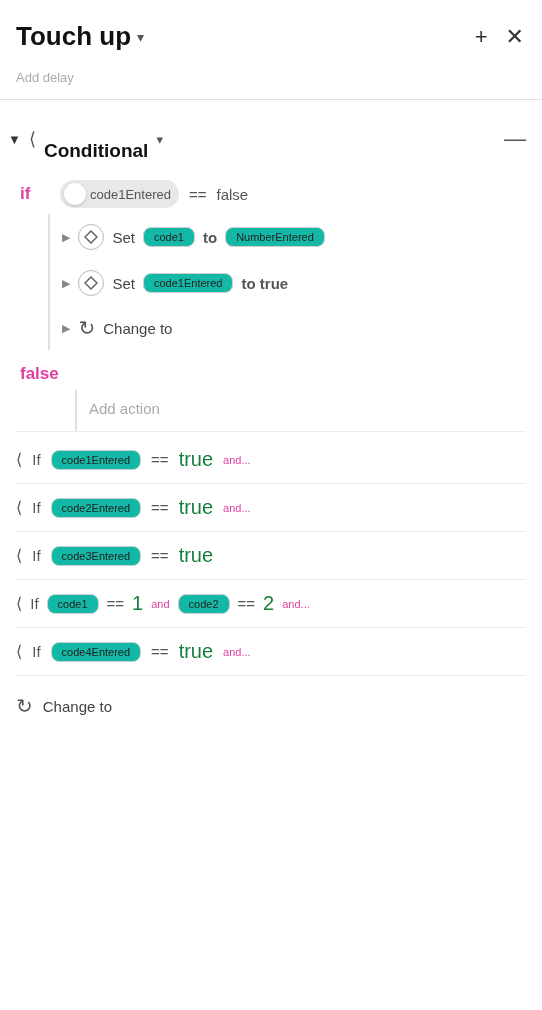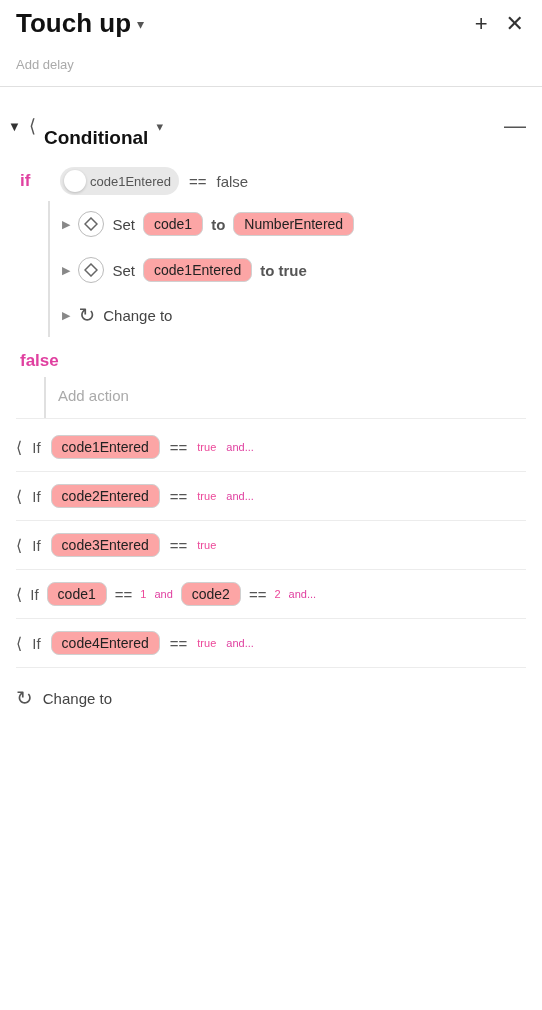--- a/index.html
+++ b/index.html
@@ -10,21 +10,21 @@
       width: 542px;
       min-height: 1010px;
       color: #1a1a1a;
       font-size: 16px;
     }
 
     .header {
       display: flex;
       align-items: center;
       justify-content: space-between;
-      padding: 8px 16px 10px 16px;
+      padding: 21px 16px 10px 16px;
     }
 
     .header-left {
       display: flex;
       align-items: center;
       gap: 6px;
     }
 
     .header-title {
       font-size: 26px;
@@ -183,25 +183,25 @@
       align-items: center;
       justify-content: center;
     }
 
     .set-label {
       font-size: 15px;
       color: #444;
     }
 
     .pill {
-      background: #fca5a5;
+      background: #14b8a6;
       border: 1px solid #d0d0d0;
       border-radius: 8px;
       padding: 3px 10px;
-      font-size: 14px;
+      font-size: 11px;
       color: #222;
     }
 
     .to-text {
       font-size: 15px;
       color: #555;
       font-weight: bold;
     }
 
     .change-to-row {
@@ -220,21 +220,21 @@
       color: #e040a0;
       font-size: 17px;
       font-weight: 600;
       padding: 10px 20px 6px 20px;
     }
 
     .add-action {
       color: #aaa;
       font-size: 15px;
       padding: 10px 12px 14px 12px;
-      margin-left: 44px;
+      margin-left: 75px;
       border-left: 2px solid #e0e0e0;
     }
 
     .conditional-items {
       padding: 4px 0;
     }
 
     .cond-item {
       display: flex;
       align-items: center;
@@ -247,22 +247,22 @@
       color: #555;
     }
 
     .and-text {
       font-size: 11px;
       color: #e040a0;
       font-weight: 500;
     }
 
     .true-text {
-      font-size: 11px;
-      color: #ec4899;
+      font-size: 20px;
+      color: #15803d;
     }
 
     .bottom-change-to {
       display: flex;
       align-items: center;
       padding: 14px 16px;
       gap: 10px;
     }
 
     .sep-line {

